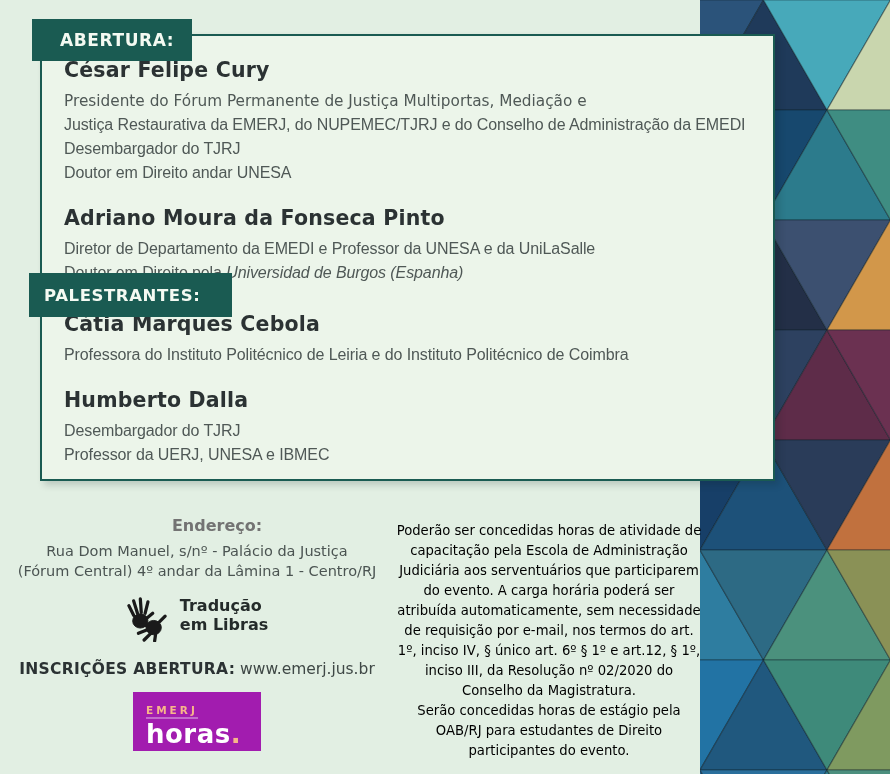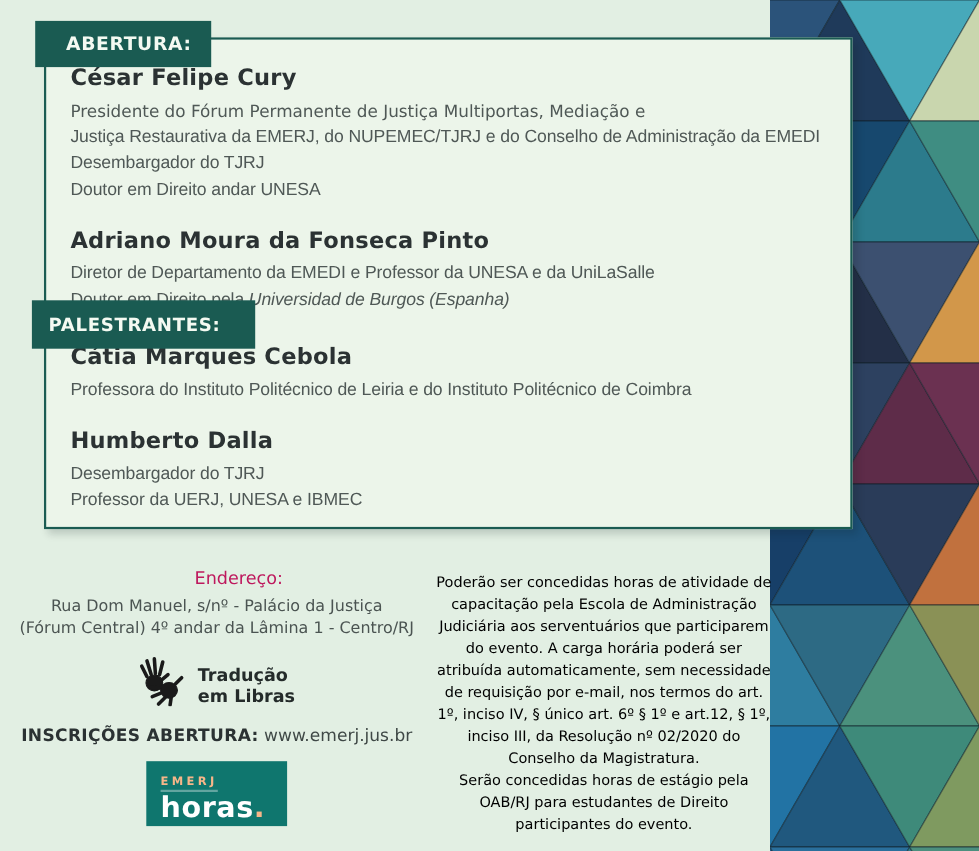--- a/index.html
+++ b/index.html
@@ -64,41 +64,41 @@
     font-size:16px; line-height:24px; letter-spacing:-0.1px;
   }
   .dline .it { font-style:italic; }
 
   
   .footer-left {
     position:absolute; left:0; top:516px; width:394px;
     text-align:center; z-index:2;
   }
   .addr-title {
-    font-weight:normal; font-size:16px; color:#be185d; margin-bottom:6px;padding-left:40px;
+    font-weight:bold; font-size:16px; color:#737373; margin-bottom:6px;padding-left:40px;
   }
   .addr-line { font-size:14.5px; line-height:20px; color:#4b5452; }
 
   .libras-row {
     margin-top:15px;
-    display:flex; align-items:flex-end; justify-content:center; gap:12px;
+    display:flex; align-items:flex-start; justify-content:center; gap:12px;
   }
   .libras-label {
     text-align:left; font-weight:bold; font-size:16px; line-height:19px; color:#242b2a;
   }
 
   .inscr-line { margin-top:18px; font-size:15.5px; white-space:nowrap; }
   .inscr-label { font-weight:bold; color:#2b3233; letter-spacing:0.3px; }
   .inscr-url { color:#3f4846; }
 
   .pontua-logo {
     margin-top:14px;
     display:inline-block;
     width:128px; height:59px;
-    background:#0f766e;
+    background:#a21caf;
     text-align:left;
     padding:7px 0 0 13px;
   }
   .logo-emerj {
     display:inline-block;
     font-weight:bold; font-size:10.5px; letter-spacing:3px;
     color:#f7b689;
     border-bottom:2px solid rgba(255,255,255,0.35);
     padding-bottom:1px;
   }

